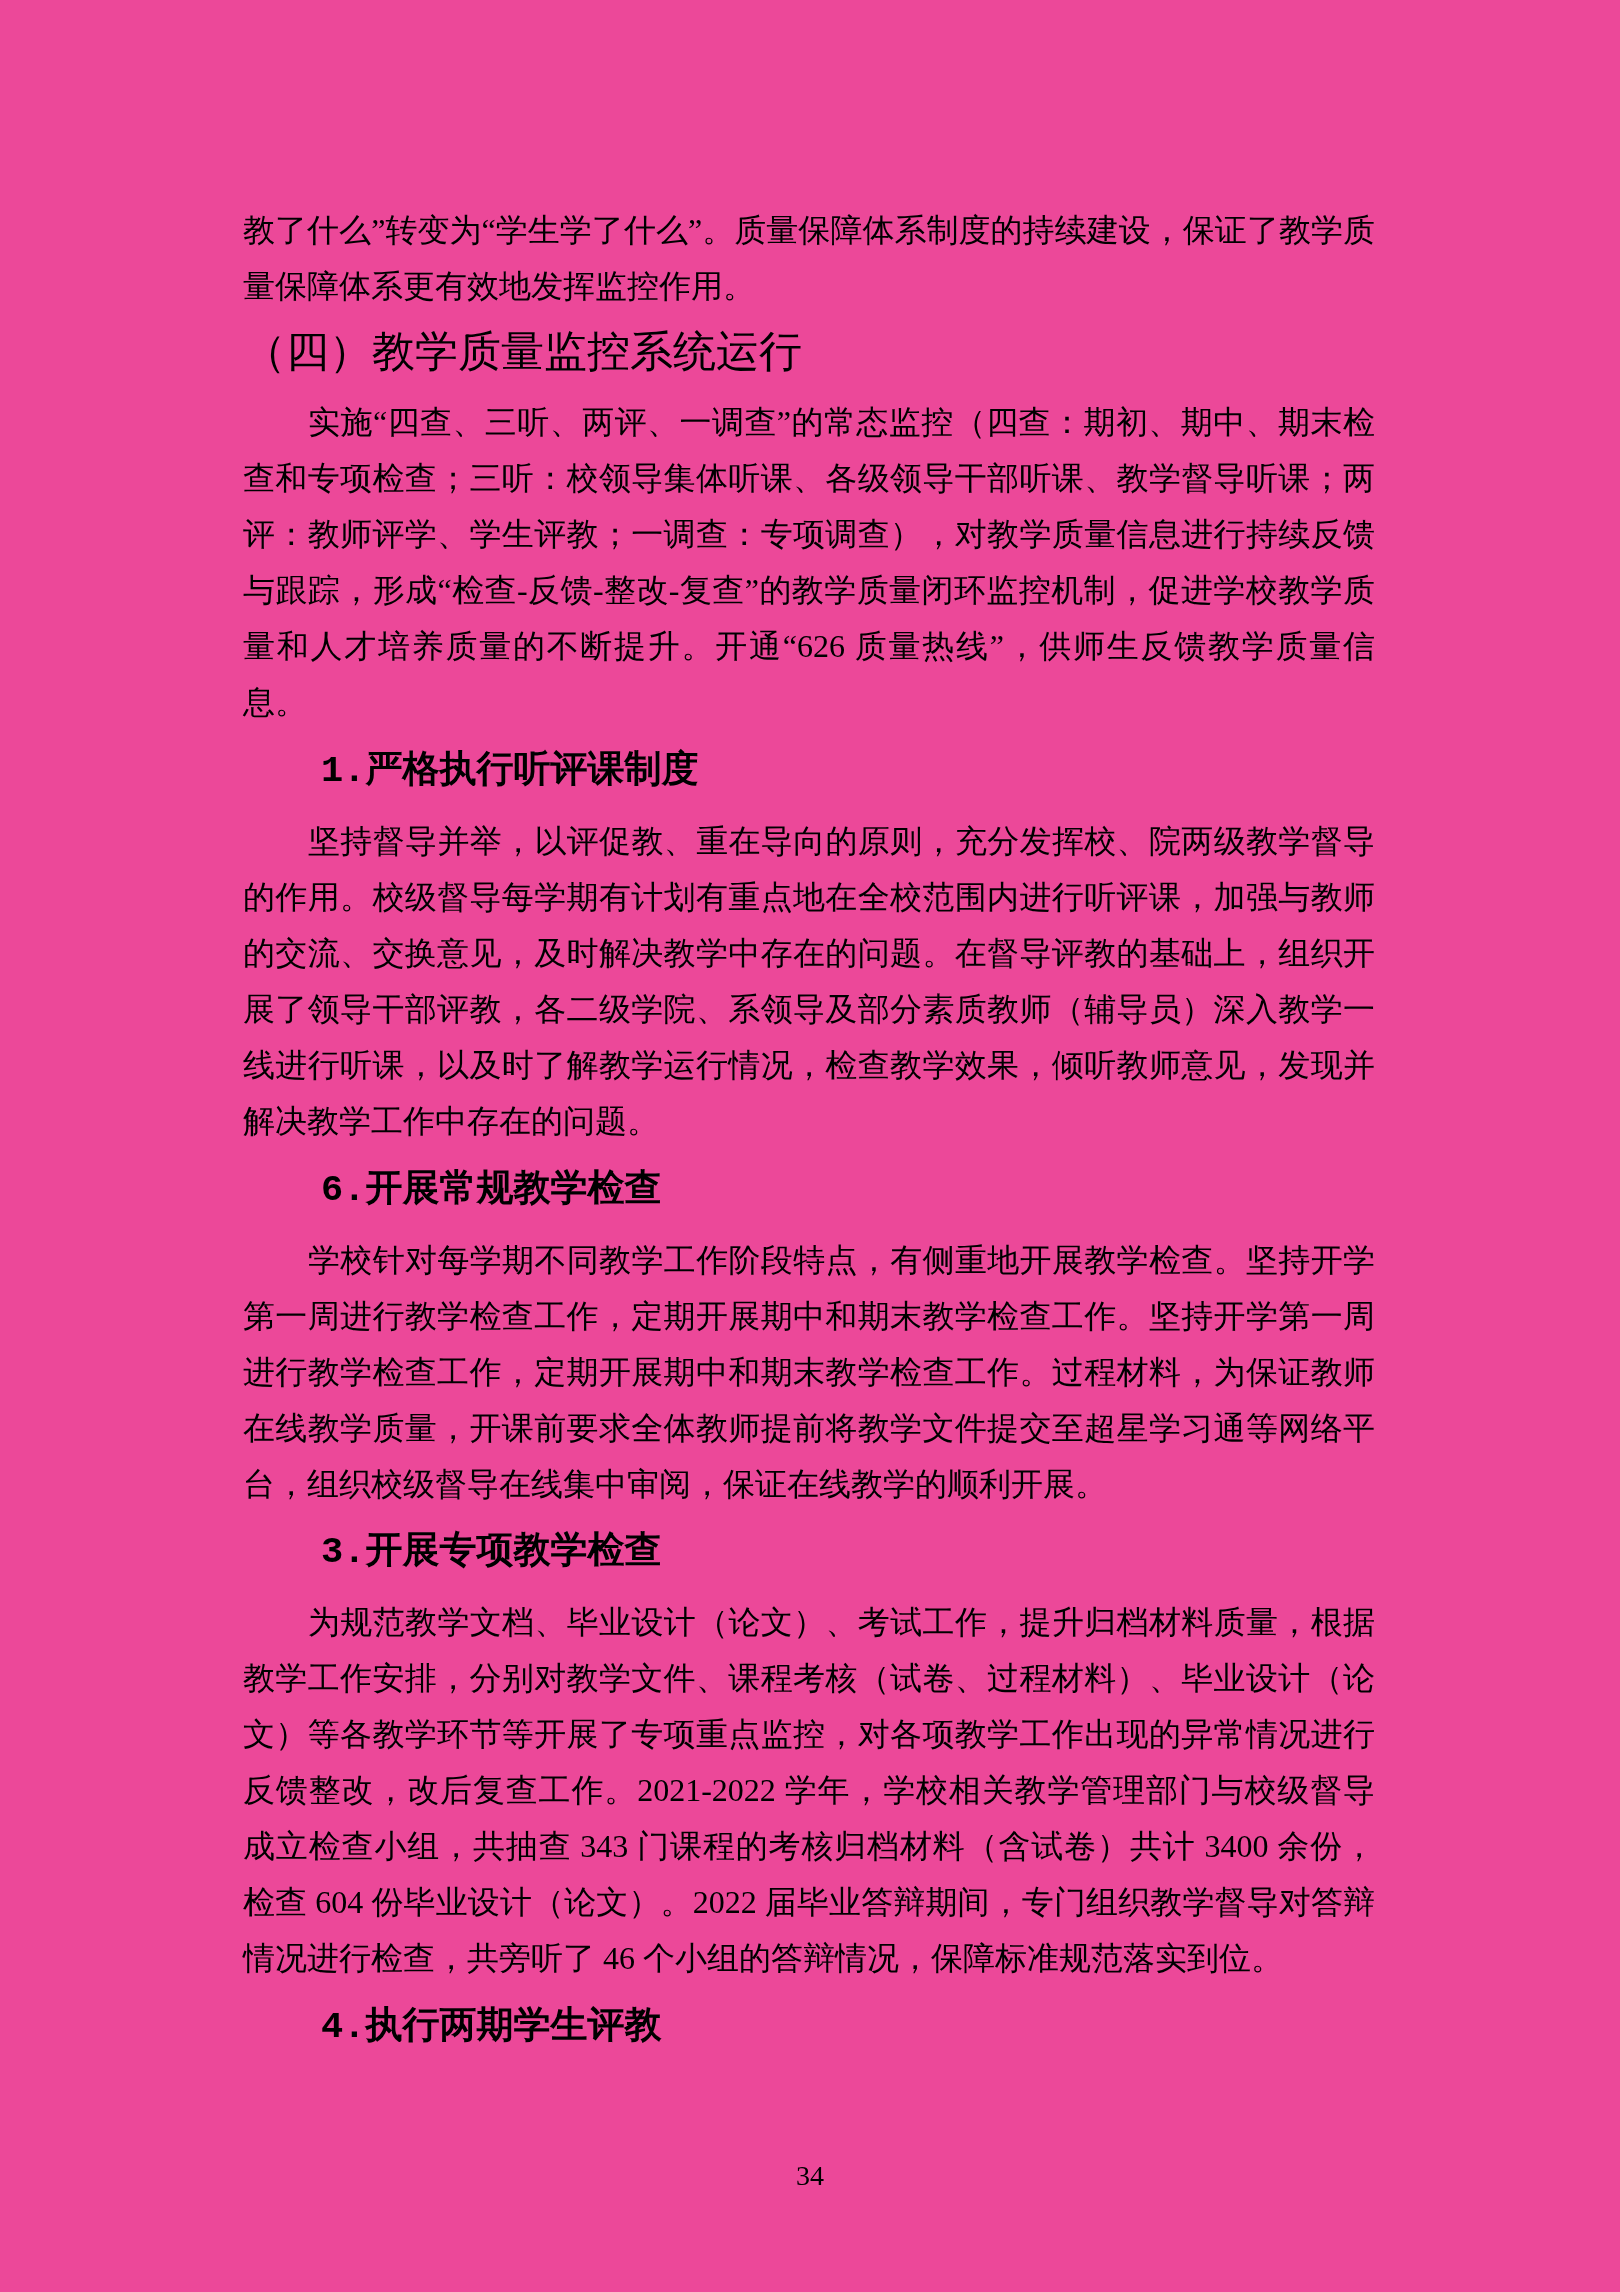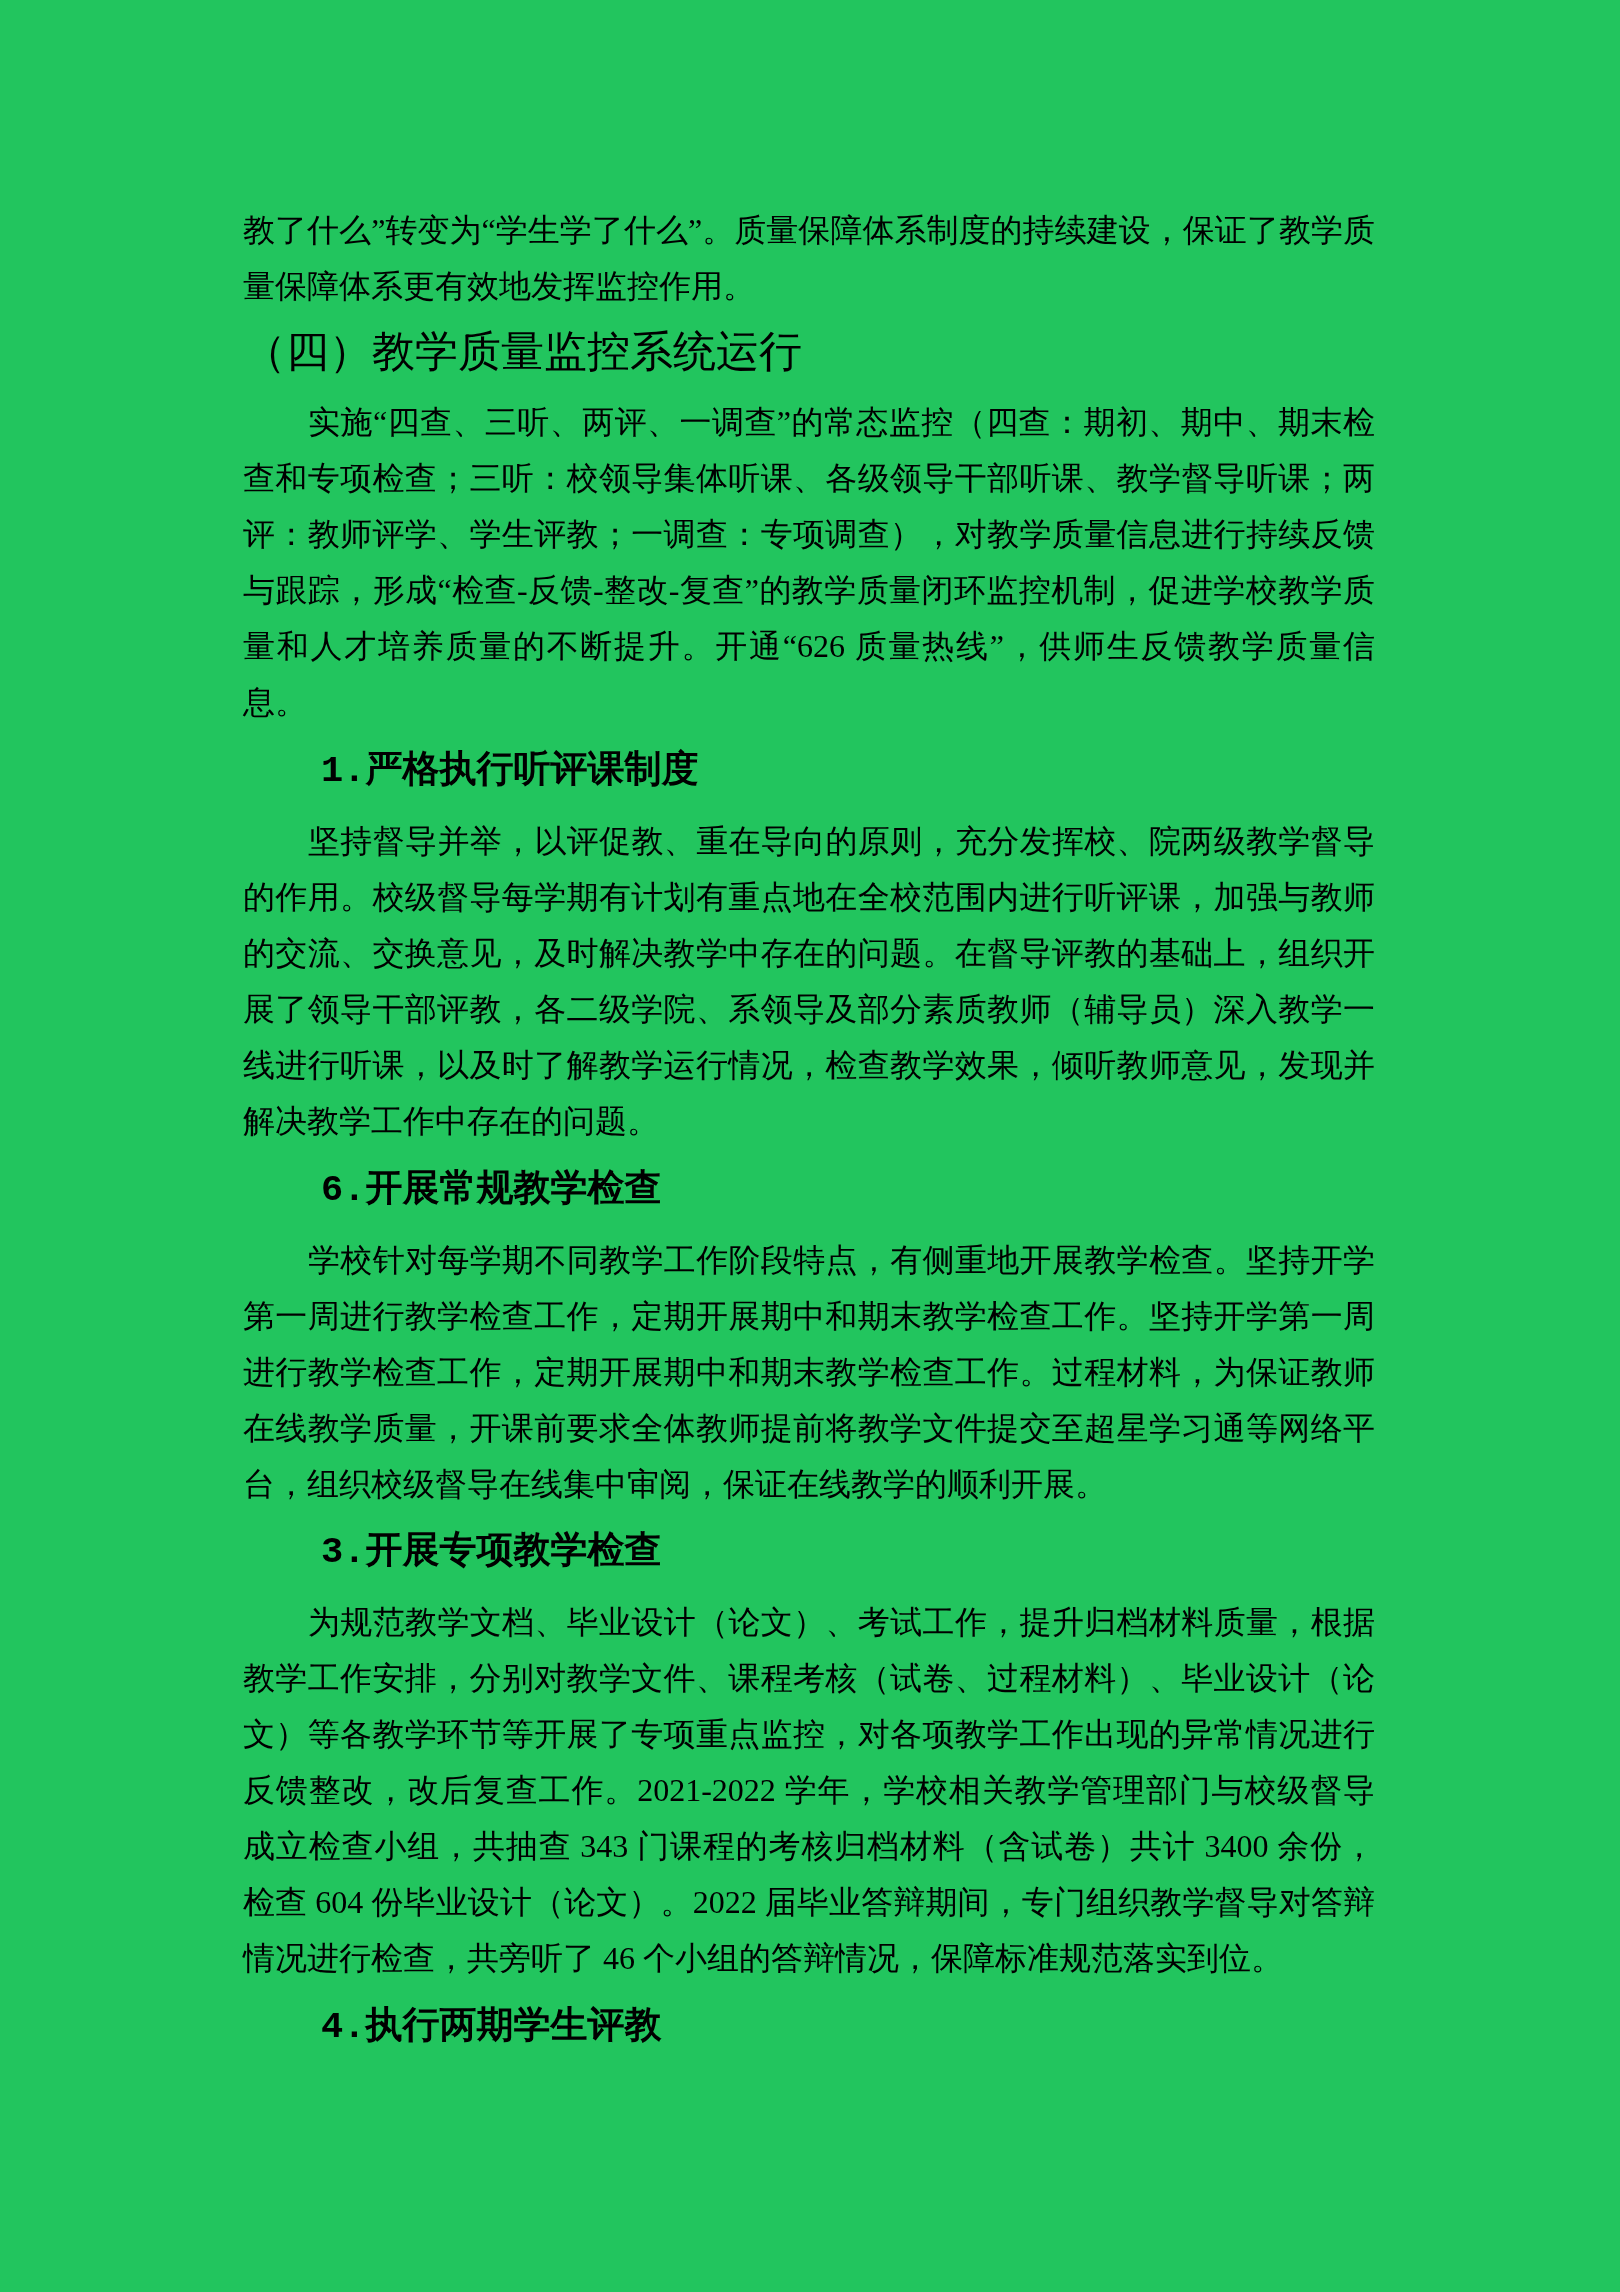--- a/index.html
+++ b/index.html
@@ -4,21 +4,21 @@
 <style>
   html, body {
     margin: 0;
     padding: 0;
     background: #ffffff;
   }
   .page {
     position: relative;
     width: 1620px;
     height: 2293px;
-    background: #22c55e;
+    background: #ec4899;
     color: #000000;
     box-sizing: border-box;
     padding: 202px 245px 0 243px;
     font-family: "Liberation Serif", "DejaVu Serif", serif;
     overflow: hidden;
   }
   p.body {
     font-size: 32px;
     line-height: 56px;
     text-align: justify;
@@ -74,15 +74,18 @@
   <h3 class="h-sub">6.开展常规教学检查</h3>
 
   <p class="body">学校针对每学期不同教学工作阶段特点，有侧重地开展教学检查。坚持开学第一周进行教学检查工作，定期开展期中和期末教学检查工作。坚持开学第一周进行教学检查工作，定期开展期中和期末教学检查工作。过程材料，为保证教师在线教学质量，开课前要求全体教师提前将教学文件提交至超星学习通等网络平台，组织校级督导在线集中审阅，保证在线教学的顺利开展。</p>
 
   <h3 class="h-sub">3.开展专项教学检查</h3>
 
   <p class="body">为规范教学文档、毕业设计（论文）、考试工作，提升归档材料质量，根据教学工作安排，分别对教学文件、课程考核（试卷、过程材料）、毕业设计（论文）等各教学环节等开展了专项重点监控，对各项教学工作出现的异常情况进行反馈整改，改后复查工作。2021-2022 学年，学校相关教学管理部门与校级督导成立检查小组，共抽查 343 门课程的考核归档材料（含试卷）共计 3400 余份，检查 604 份毕业设计（论文）。2022 届毕业答辩期间，专门组织教学督导对答辩情况进行检查，共旁听了 46 个小组的答辩情况，保障标准规范落实到位。</p>
 
   <h3 class="h-sub">4.执行两期学生评教</h3>
 
+  <div class="footer">
+    <span>34</span>
+  </div>
 
 </main>
 
 
 </body></html>

